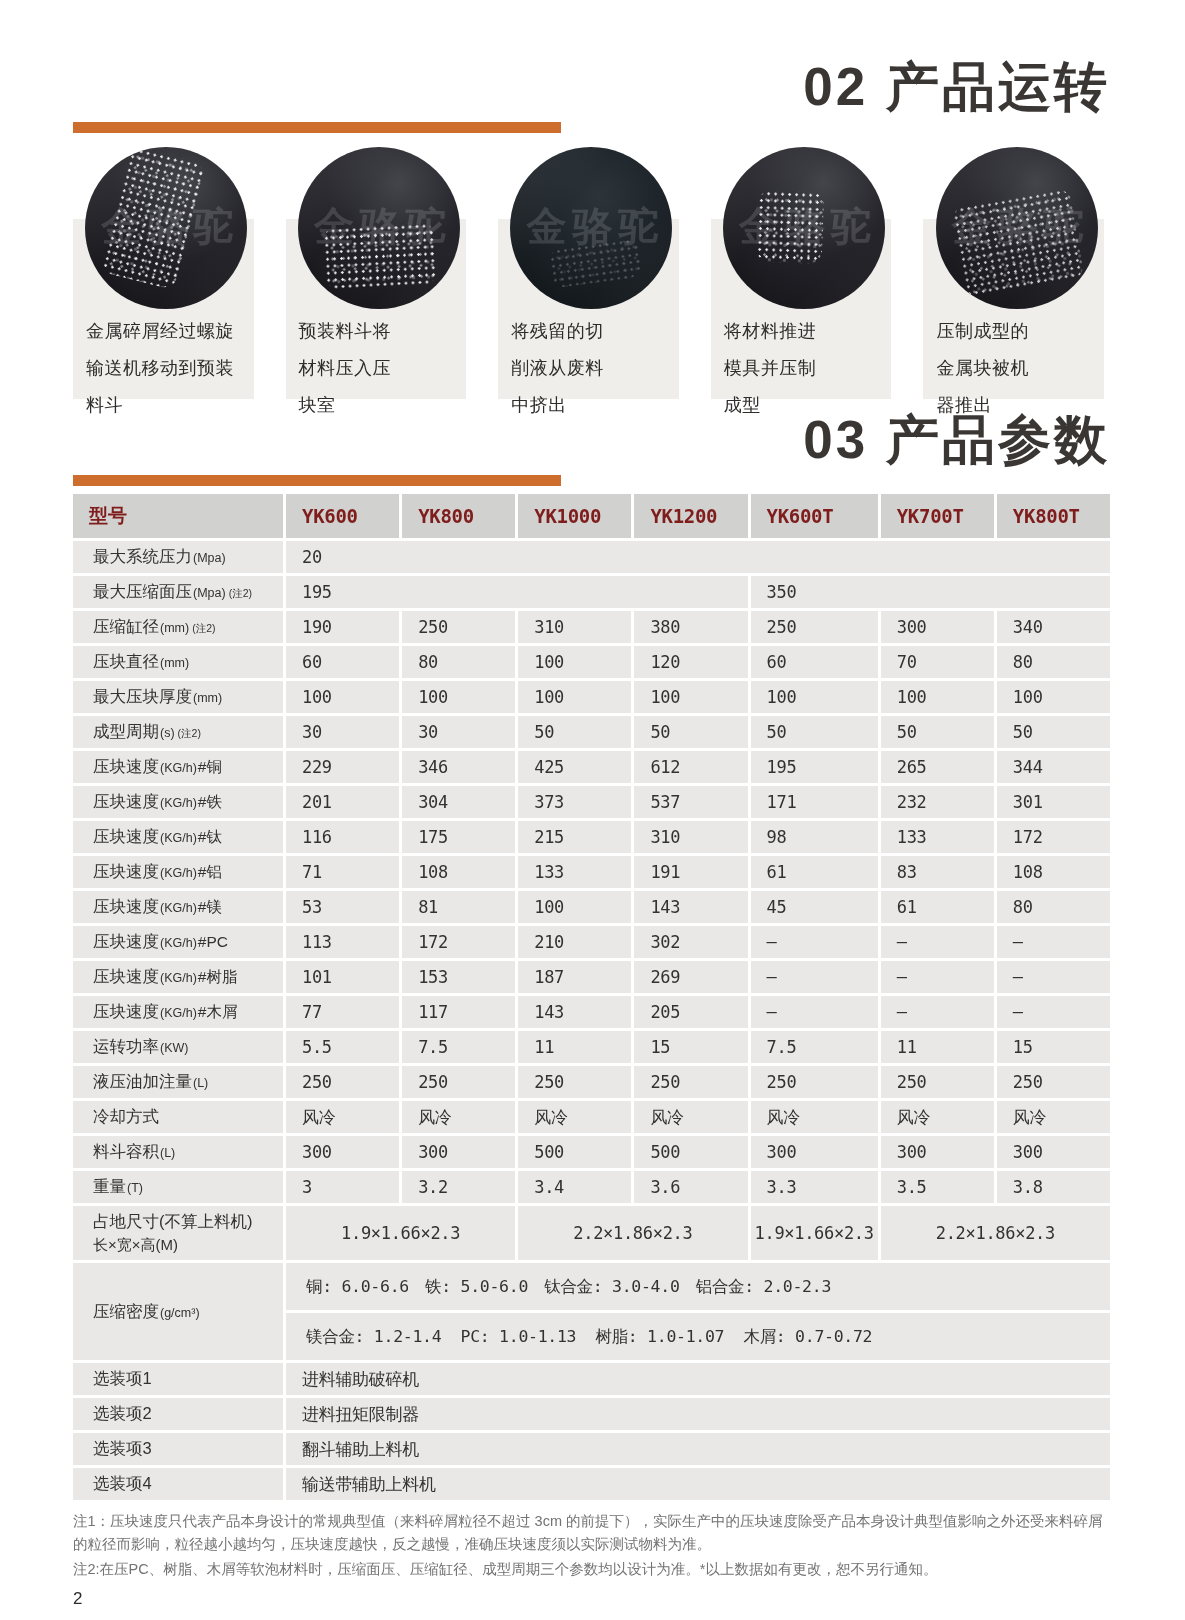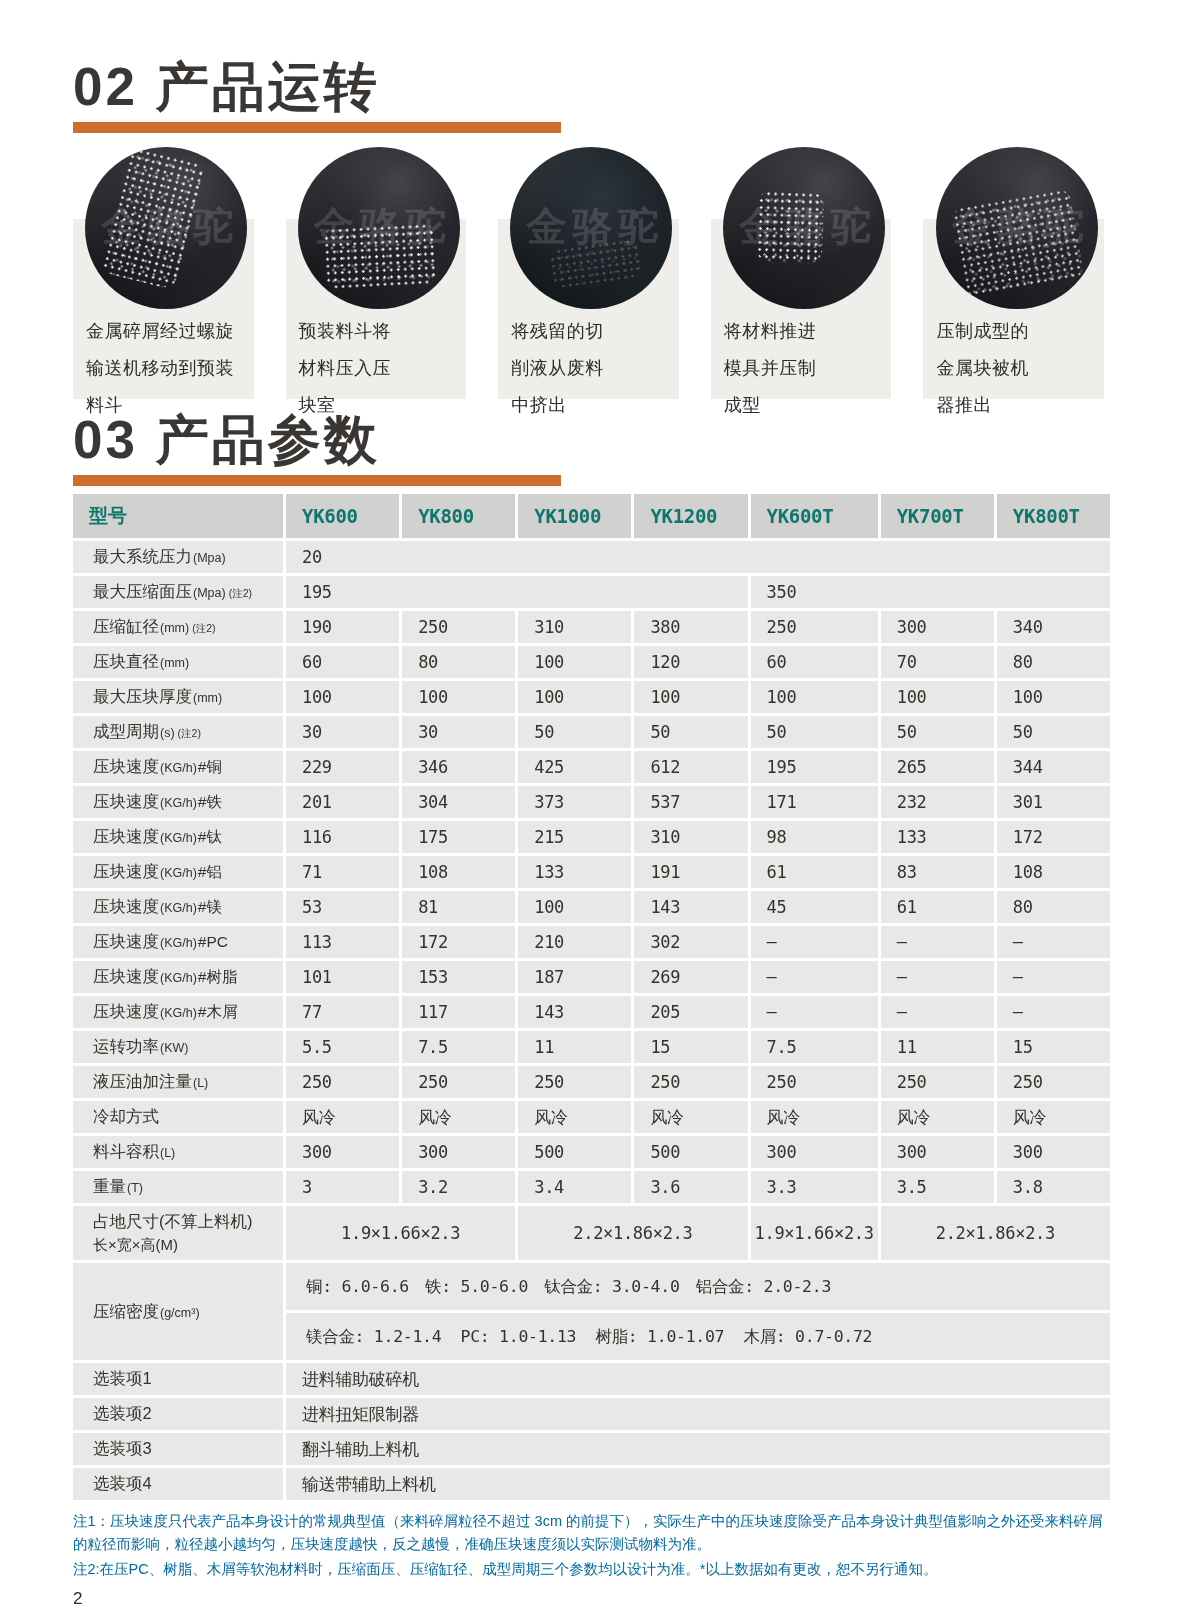--- a/index.html
+++ b/index.html
@@ -9,21 +9,21 @@
     background:#ffffff;
     font-family:"Liberation Sans", sans-serif;
     color:#34322f;
     box-sizing:border-box;
     padding:58px 75px 0 73px;
     overflow:hidden;
   }
   
   .sec-title{
     font-size:53px;line-height:58px;font-weight:800;
-    color:#3a3633;letter-spacing:3px;margin:0;
+    color:#3a3633;letter-spacing:3px;margin:0;text-align:right;
   }
   .accent-bar{
     width:488px;height:11px;background:var(--accent,#ce6e2e);
     margin-top:6px;
   }
   
   .steps{
     display:flex;gap:26px;margin-top:14px;height:252px;
   }
   .step{flex:1;position:relative;}
@@ -79,40 +79,40 @@
   }
   .cell{
     background:var(--body-cell,#e9e8e6);
     display:flex;align-items:center;
     padding:0 4px 0 16px;
     font-size:17px;color:#34322f;
     box-sizing:border-box;
   }
   .cell.th{
     background:var(--header-cell,#d1d1cf);
-    min-height:44px;font-size:19px;font-weight:600;color:#0f766e;
+    min-height:44px;font-size:19px;font-weight:600;color:#7f1d1d;
   }
   .cell.num{font-family:"DejaVu Sans Mono", monospace;letter-spacing:-0.3px;}
   .cell.center{justify-content:center;padding-left:4px;}
   .label-cell{
     padding:5px 0 5px 20px;
     flex-direction:column;align-items:flex-start;justify-content:center;
     font-size:16.5px;
   }
   .label-cell .l1{display:flex;align-items:baseline;}
   .label-cell .lab{font-size:16.5px;color:#34322f;}
   .label-cell .unit{font-size:12.5px;margin-left:1px;}
   .label-cell .note{font-size:10.5px;margin-left:3px;}
   .label-cell .suffix{font-size:15.5px;margin-left:1px;}
   .label-cell .l2{font-size:15px;margin-top:3px;}
   .cell.dens{min-height:47px;white-space:pre-wrap;font-size:16.5px;
     font-family:"DejaVu Sans Mono", monospace;letter-spacing:-0.3px;padding-left:20px;}
   
   .notes{margin-top:10px;width:1040px;}
-  .note-line{font-size:14.5px;line-height:23px;color:#0369a1;margin:0 0 2px 0;}
+  .note-line{font-size:14.5px;line-height:23px;color:#737373;margin:0 0 2px 0;}
   .page-num{margin-top:8px;font-size:17px;color:#2e2c29;}
 </style>
 </head>
 <body>
 
 <div class="page">
 
   <h1 class="sec-title">02 产品运转</h1>
   <div class="accent-bar"></div>
 

